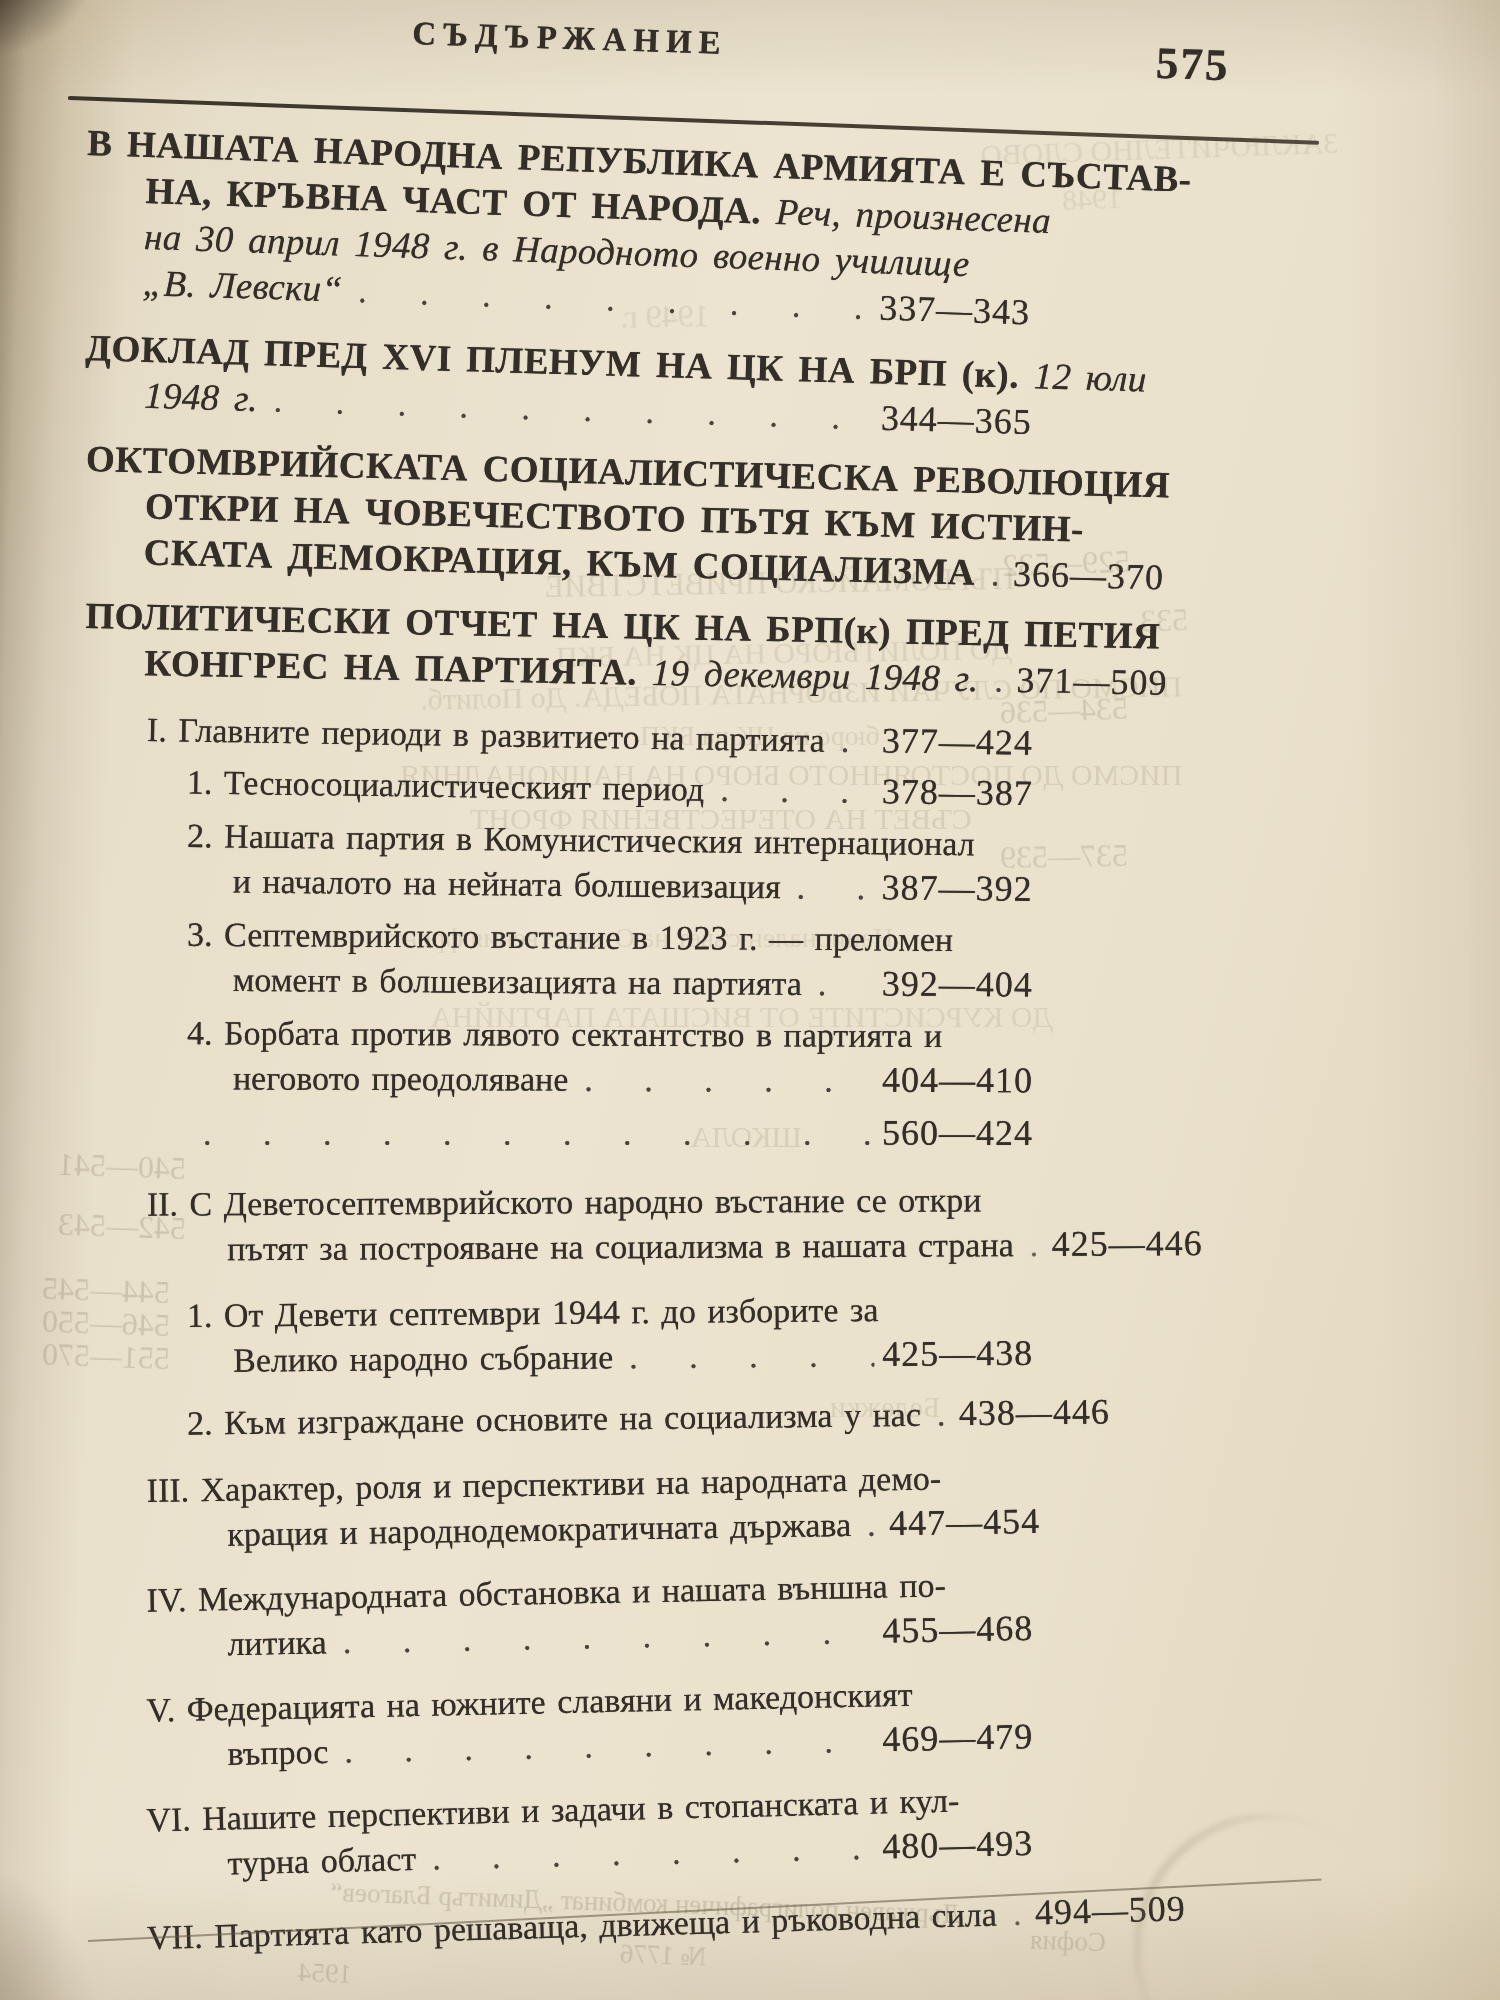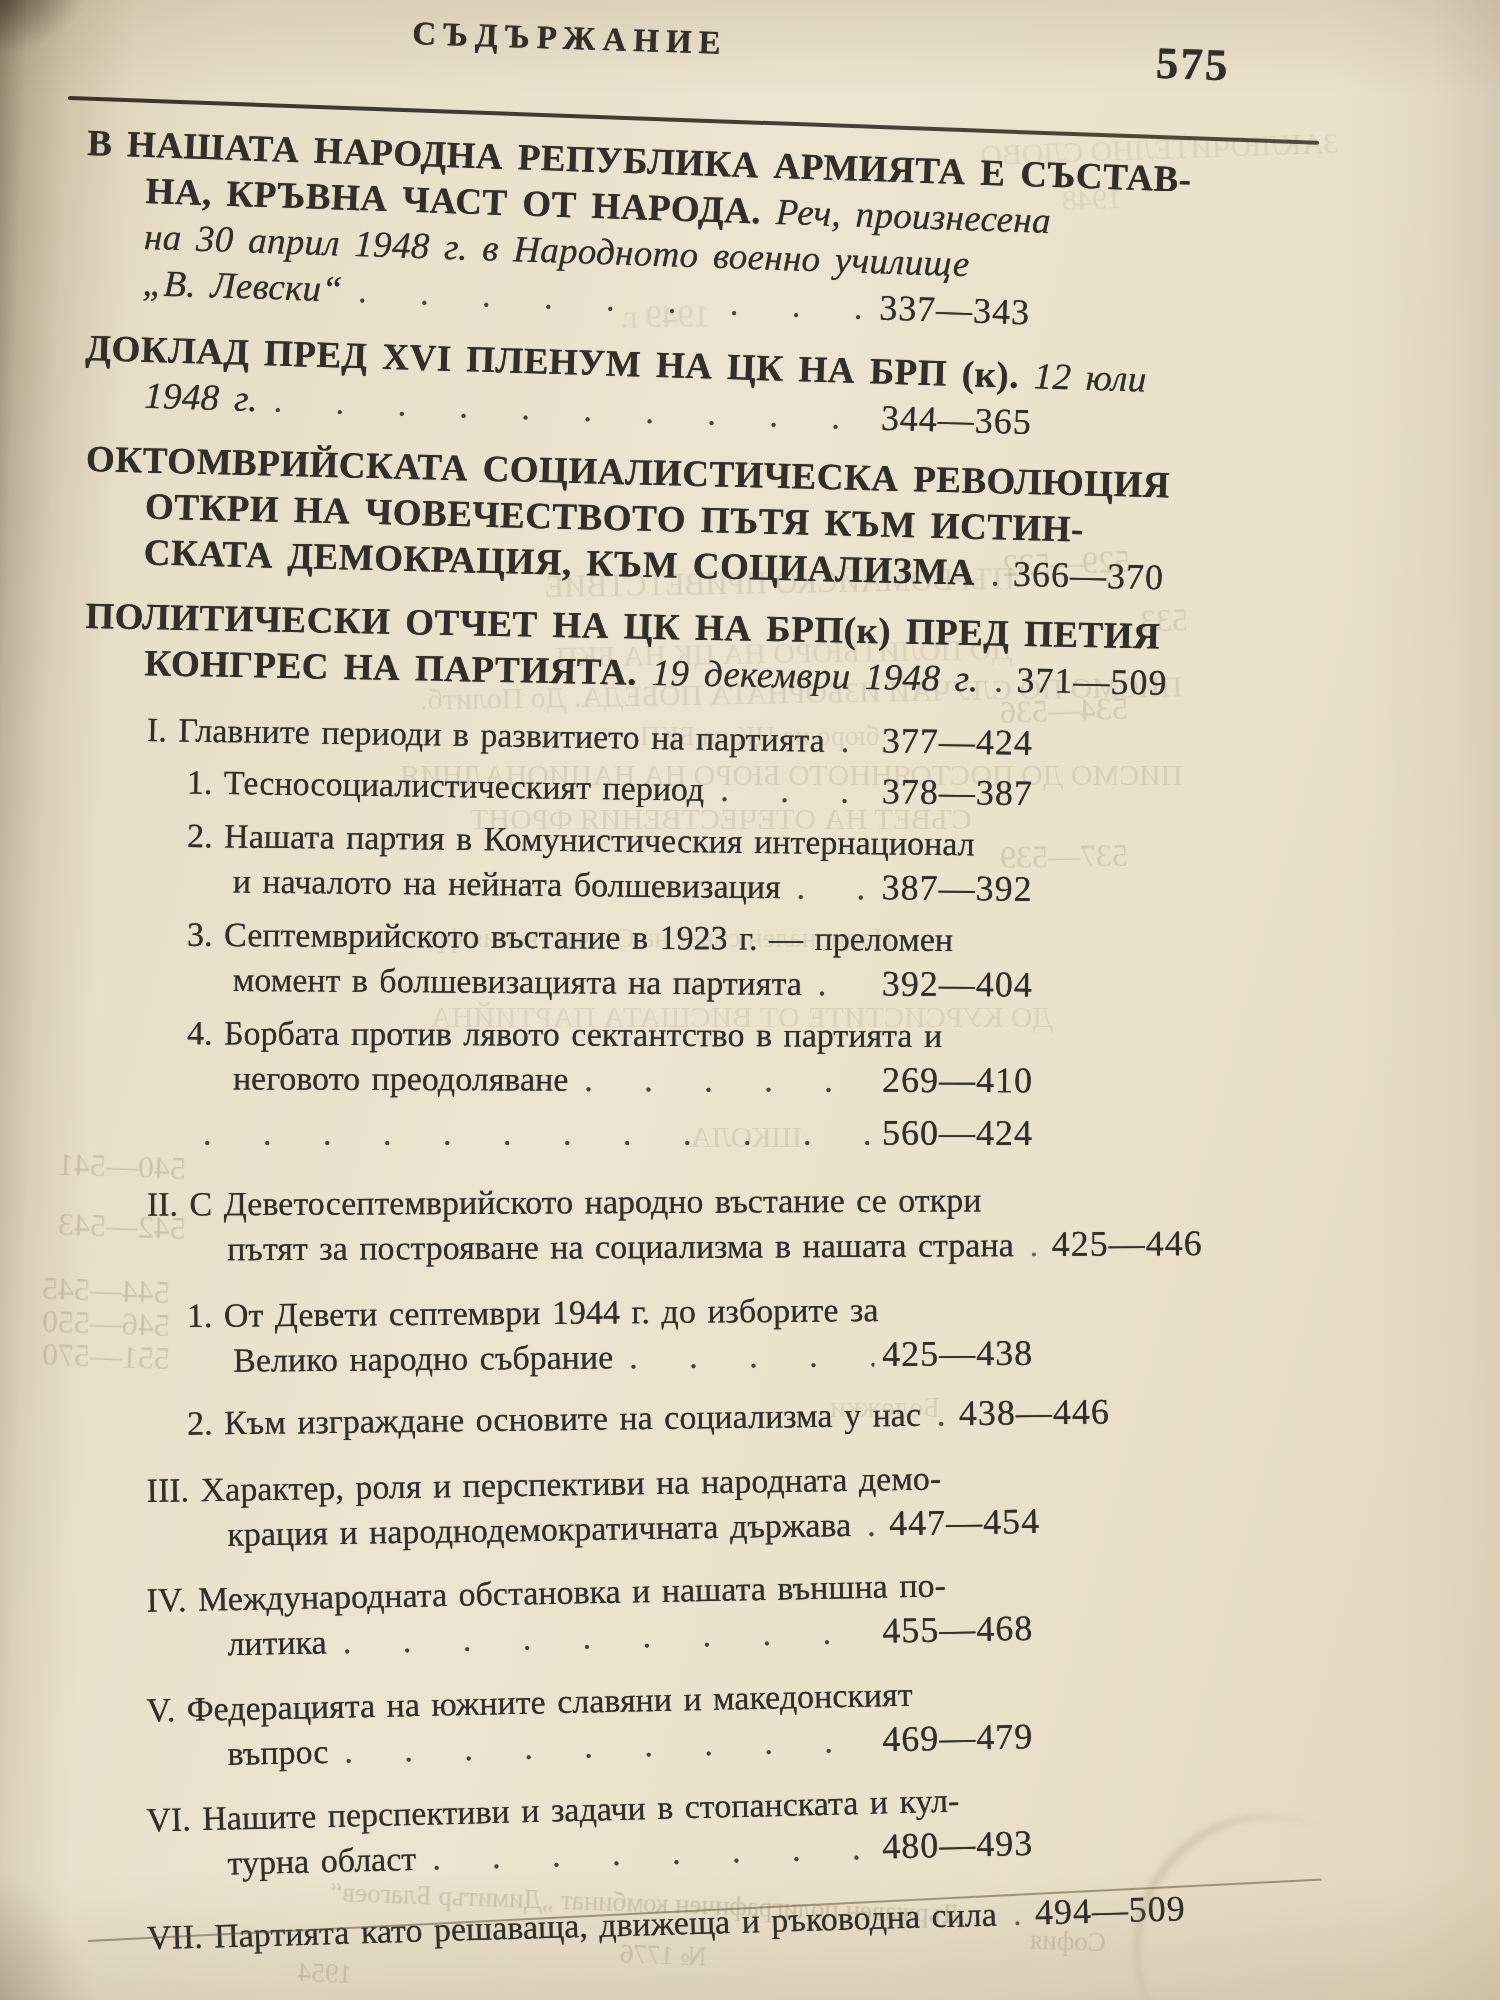--- a/index.html
+++ b/index.html
@@ -168,21 +168,21 @@
           <span class="ltext">момент в болшевизацията на партията</span>
           <span class="dots">. . . . . . . . . . . . . . . . . . . . . . . . . . . . . . . . . . . . . . . . . . . . . . . . </span>
           <span class="pages">392—404</span>
         </div>
       </div>
       <div class="entry lv2" style="transform: rotate(0.2deg); margin-top: 9px;">
         <div class="eline first"><span class="ltext">4. Борбата против лявото сектантство в партията и</span></div>
         <div class="eline final">
           <span class="ltext">неговото преодоляване</span>
           <span class="dots">. . . . . . . . . . . . . . . . . . . . . . . . . . . . . . . . . . . . . . . . . . . . . . . . </span>
-          <span class="pages">269—410</span>
+          <span class="pages">404—410</span>
         </div>
       </div>
       <div class="entry lv2" style="transform: rotate(0deg); margin-top: 11px;">
         <div class="eline first final">
           <span class="dots">. . . . . . . . . . . . . . . . . . . . . . . . . . . . . . . . . . . . . . . . . . . . . . . . </span>
           <span class="pages">560—424</span>
         </div>
       </div>
       <div class="entry lv1" style="transform: rotate(-0.3deg); margin-top: 26px;">
         <div class="eline first"><span class="ltext">II. С Деветосептемврийското народно въстание се откри</span></div>

